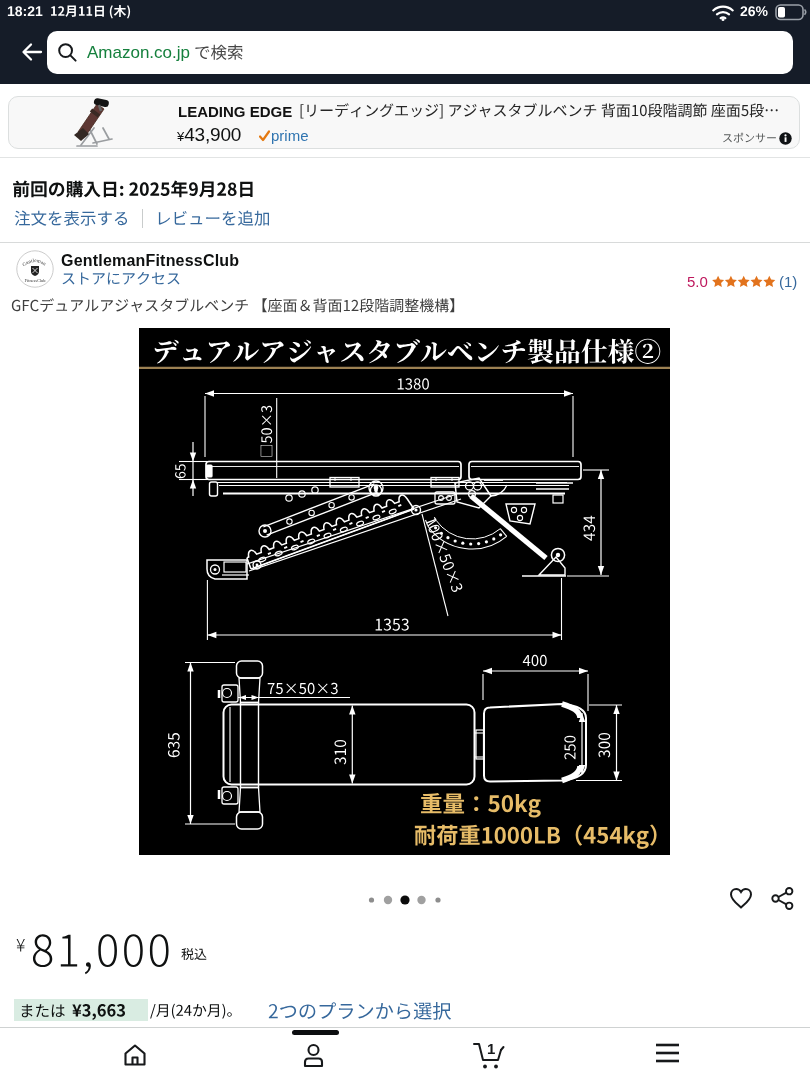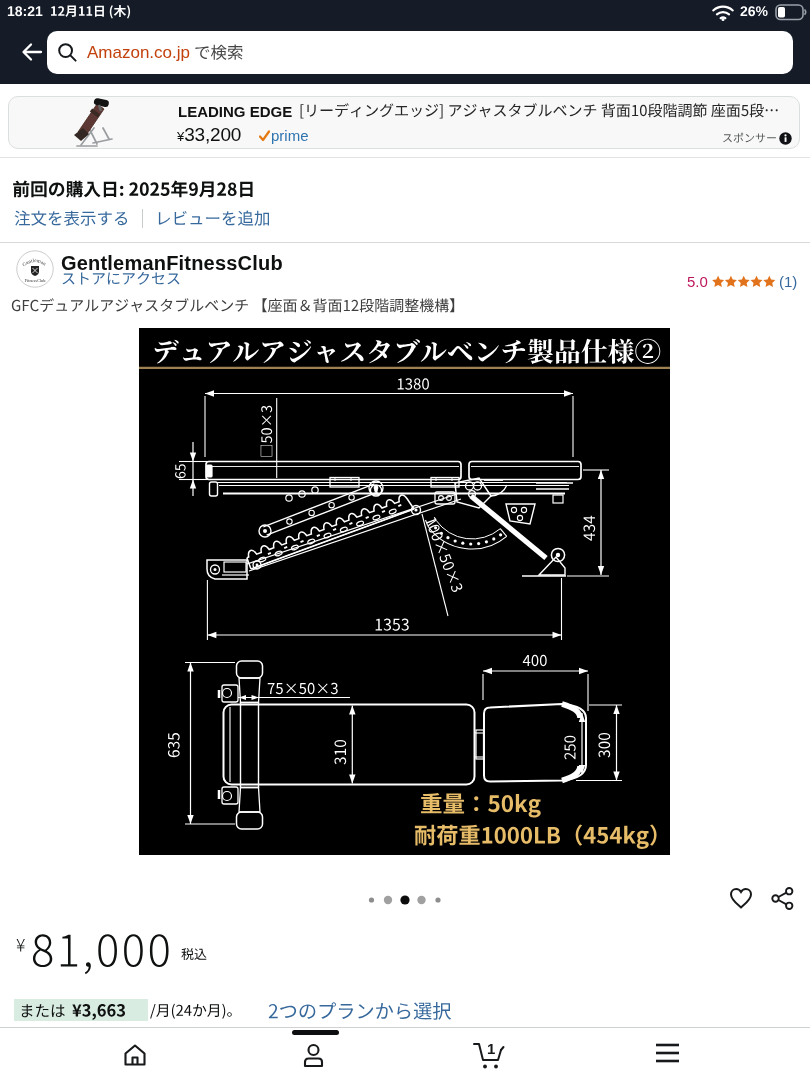--- a/index.html
+++ b/index.html
@@ -61,21 +61,21 @@
     </g>
   </svg>
 
 <div class="abs" style="left:47px;top:31px;width:746px;height:43px;background:#fff;border-radius:10px"></div>
 
 <svg class="abs" style="left:57px;top:42px" width="21" height="21" viewBox="0 0 21 21">
 <circle cx="8.6" cy="8.6" r="6.4" fill="none" stroke="#16191c" stroke-width="2"></circle>
 <line x1="13.4" y1="13.4" x2="18.6" y2="18.6" stroke="#16191c" stroke-width="2" stroke-linecap="round"></line>
   </svg>
 
-<div class="abs" style="left:87px;top:43px;color:#c2410c;font-size:17px">Amazon.co.jp <span id="kns"></span></div>
+<div class="abs" style="left:87px;top:43px;color:#15803d;font-size:17px">Amazon.co.jp <span id="kns"></span></div>
 <svg style="position:absolute;left:194px;top:42.0px" width="49.5" height="20.6" viewBox="0 -1000 3000 1250">
     <g fill="#454545" transform="scale(1,-1)">
       <path transform="translate(0,0)" d="M79 658 88 571C196 594 451 618 558 630C466 575 371 448 371 292C371 69 582 -30 767 -37L796 46C633 52 451 114 451 309C451 428 538 580 680 626C731 641 819 642 876 642V722C809 719 715 713 606 704C422 689 233 670 168 663C149 661 117 659 79 658ZM732 519 681 497C711 456 740 404 763 356L814 380C793 424 755 486 732 519ZM841 561 792 538C823 496 852 447 876 398L928 423C905 467 865 528 841 561Z"></path>
       <path transform="translate(1000,0)" d="M405 447V189H607C582 106 512 28 336 -28C350 -40 371 -69 378 -85C550 -28 630 55 665 145C725 20 810 -39 928 -85C936 -62 955 -37 973 -21C856 18 775 68 717 189H916V447H691V540H852V590C881 571 910 553 939 538C949 558 964 585 979 603C874 648 761 739 690 838H621C571 753 475 663 372 609V626H263V840H193V626H52V555H187C156 418 93 260 30 175C43 158 60 129 69 110C115 174 159 278 193 387V-79H263V393C293 343 328 281 343 248L385 307C368 333 290 446 263 479V555H372V562L386 535C415 550 443 568 470 587V540H622V447ZM659 772C701 714 765 654 833 604H494C562 655 621 716 659 772ZM472 387H622V302C622 285 621 267 620 250H472ZM691 387H847V250H689C690 267 691 283 691 300Z"></path>
       <path transform="translate(2000,0)" d="M631 98C719 52 828 -18 879 -67L941 -22C884 28 775 95 689 137ZM290 138C230 79 134 20 44 -17C62 -29 91 -55 104 -69C190 -27 293 42 361 111ZM74 590V401H145V524H408C372 486 321 441 277 406L225 433L175 390C239 357 315 310 365 271L296 228L66 227L70 157L461 166V-82H535V168L821 177C844 158 865 140 881 124L933 170C878 223 767 300 679 351L629 312C666 290 707 262 745 234L411 230C512 293 621 371 708 441L639 478C584 427 506 367 426 312C400 332 367 354 332 375C384 412 444 462 493 509L462 524H857V401H930V590H535V686H922V752H535V841H460V752H76V686H460V590Z"></path>
     </g>
   </svg>
 
 <div class="abs" style="left:8px;top:96px;width:792px;height:53px;background:#f8f8f8;border:1px solid #dcdfdf;border-radius:10px;box-sizing:border-box"></div>
 
@@ -127,21 +127,21 @@
       <path transform="translate(25234,0)" d="M79 537V478H336V537ZM86 805V745H334V805ZM79 404V344H336V404ZM38 674V611H362V674ZM636 713V627H533V568H636V473H524V414H818V473H697V568H804V627H697V713ZM413 798V439C413 291 406 94 328 -45C344 -53 375 -74 387 -86C470 61 481 283 481 439V733H860V15C860 -1 855 -5 840 -6C824 -6 772 -7 717 -5C727 -25 737 -60 740 -79C814 -79 865 -78 892 -66C921 -53 930 -30 930 15V798ZM539 338V39H596V79H798V338ZM596 280H740V137H596ZM78 269V-69H140V-22H335V269ZM140 207H273V40H140Z"></path>
       <path transform="translate(26234,0)" d="M402 356V275H190V356ZM402 413H190V491H402ZM311 167C335 140 360 109 382 77L190 49V216H474V551H119V38L42 28L54 -39C153 -25 288 -3 420 18C435 -8 448 -32 456 -53L519 -20C492 41 431 131 369 196ZM558 551V-75H629V482H841V127C841 113 837 109 821 108C805 107 751 107 691 109C701 89 711 59 715 39C794 39 844 39 874 51C905 63 913 85 913 125V551ZM184 845C152 756 98 669 36 610C54 601 85 580 98 570C130 603 161 646 189 693H227C249 652 268 603 275 570L339 596C333 622 318 659 300 693H486V752H221C233 777 244 802 254 827ZM578 845C545 754 484 670 414 614C432 605 462 583 476 571C513 604 549 646 580 693H650C683 651 714 601 726 565L792 592C780 621 756 659 730 693H948V752H615C628 776 639 801 649 827Z"></path>
       <path transform="translate(27458,0)" d="M755 606C735 485 687 390 605 330V623H532V228H255V161H532V12H190V-54H953V12H605V161H891V228H605V326C621 315 647 293 656 282C700 317 736 361 764 414C818 367 875 312 907 276L954 327C919 367 850 427 791 475C805 513 816 554 823 598ZM352 606C333 479 287 377 201 314C217 304 246 281 257 269C302 306 339 354 366 411C407 372 448 328 471 297L516 347C490 381 438 432 392 473C405 512 415 554 422 600ZM112 734V456C112 311 105 109 27 -35C45 -43 77 -64 91 -77C173 76 186 302 186 456V664H949V734H568V840H491V734Z"></path>
       <path transform="translate(28458,0)" d="M389 334H601V221H389ZM389 395V506H601V395ZM389 160H601V43H389ZM58 774V702H444C437 661 426 614 416 576H104V-80H176V-27H820V-80H896V576H493L532 702H945V774ZM176 43V506H320V43ZM820 43H670V506H820Z"></path>
       <path transform="translate(29458,0)" d="M262 -13C385 -13 502 78 502 238C502 400 402 472 281 472C237 472 204 461 171 443L190 655H466V733H110L86 391L135 360C177 388 208 403 257 403C349 403 409 341 409 236C409 129 340 63 253 63C168 63 114 102 73 144L27 84C77 35 147 -13 262 -13Z"></path>
       <path transform="translate(30013,0)" d="M821 328C791 256 747 195 693 144C643 196 604 258 578 328ZM469 396V328H562L510 313C541 230 584 158 638 98C566 45 481 7 392 -16C406 -32 425 -62 433 -82C527 -54 615 -13 691 46C755 -10 831 -52 919 -79C930 -59 951 -29 968 -13C883 9 809 46 748 95C823 167 881 261 916 380L868 399L854 396ZM395 839C340 808 245 775 156 751L116 764V153L34 141L47 67L116 79V-79H188V92L456 141L453 210L188 165V318H427V388H188V510H418V580H188V695C282 718 384 749 459 786ZM526 798V656C526 590 514 517 423 461C438 452 465 425 475 410C577 474 596 572 596 654V732H754V556C754 499 759 483 774 470C788 458 810 453 830 453C841 453 868 453 881 453C897 453 917 456 928 462C943 469 953 479 958 496C964 512 967 557 969 596C949 602 925 614 911 626C910 585 909 554 907 540C904 528 901 520 896 517C892 515 883 514 875 514C866 514 853 514 846 514C839 514 833 515 830 517C825 521 825 532 825 551V798Z"></path>
       <path transform="translate(31013,0)" d="M167 446C130 446 101 417 101 380C101 343 130 314 167 314C204 314 233 343 233 380C233 417 204 446 167 446ZM500 446C463 446 434 417 434 380C434 343 463 314 500 314C537 314 566 343 566 380C566 417 537 446 500 446ZM833 446C796 446 767 417 767 380C767 343 796 314 833 314C870 314 899 343 899 380C899 417 870 446 833 446Z"></path>
     </g>
   </svg>
 
-<div class="abs" style="left:177px;top:124px;color:#0f1111;font-size:13px">¥<span style="font-size:19px;letter-spacing:-0.2px">33,200</span></div>
+<div class="abs" style="left:177px;top:124px;color:#0f1111;font-size:13px">¥<span style="font-size:19px;letter-spacing:-0.2px">43,900</span></div>
 
 <svg class="abs" style="left:259px;top:130px" width="11" height="12" viewBox="0 0 11 12">
     <path d="M1,6.5 L4,10 L10,1.5" fill="none" stroke="#e47911" stroke-width="2.2" stroke-linecap="round" stroke-linejoin="round"></path>
   </svg>
 <div class="abs" style="left:271px;top:127px;font-size:15px;font-weight:normal;color:#2f74b0">prime</div>
 
 <svg style="position:absolute;left:722px;top:131.0px" width="55.0" height="13.8" viewBox="0 -1000 5000 1250">
     <g fill="#565959" transform="scale(1,-1)">
       <path transform="translate(0,0)" d="M800 669 749 708C733 703 707 700 674 700C637 700 328 700 288 700C258 700 201 704 187 706V615C198 616 253 620 288 620C323 620 642 620 678 620C653 537 580 419 512 342C409 227 261 108 100 45L164 -22C312 45 447 155 554 270C656 179 762 62 829 -27L899 33C834 112 712 242 607 332C678 422 741 539 775 625C781 639 794 661 800 669Z"></path>
       <path transform="translate(1000,0)" d="M755 739C755 774 783 803 818 803C854 803 883 774 883 739C883 703 854 675 818 675C783 675 755 703 755 739ZM709 739C709 678 758 630 818 630C879 630 928 678 928 739C928 799 879 849 818 849C758 849 709 799 709 739ZM322 367 252 401C213 320 127 201 61 139L130 93C186 154 280 281 322 367ZM740 400 672 364C725 301 800 176 839 98L913 139C873 211 793 336 740 400ZM92 602V518C119 520 147 521 177 521H455V514C455 466 455 125 455 70C454 44 443 32 416 32C390 32 344 36 301 44L308 -36C348 -40 408 -43 450 -43C510 -43 536 -16 536 37C536 108 536 432 536 514V521H801C825 521 855 521 882 519V602C857 599 824 597 800 597H536V699C536 721 539 757 542 771H448C452 756 455 722 455 700V597H177C145 597 120 599 92 602Z"></path>
@@ -211,21 +211,21 @@
 
 <svg class="abs" style="left:16px;top:250px" width="38" height="38" viewBox="0 0 38 38">
 <circle cx="19" cy="19" r="18.2" fill="#fff" stroke="#cccccc" stroke-width="1"></circle>
 <path id="arc1" d="M8,17 Q19,7 30,17" fill="none"></path>
 <text font-family="Liberation Serif,serif" font-size="5.2" fill="#333"><textPath href="#arc1">Gentleman</textPath></text>
 <path d="M15,16 L23,16 L23,21.5 Q23,24.5 19,26 Q15,24.5 15,21.5 Z" fill="#222"></path>
 <path d="M16.5,18 L21.5,23 M21.5,18 L16.5,23" stroke="#fff" stroke-width="0.8"></path>
 <text x="19" y="31.5" text-anchor="middle" font-family="Liberation Serif,serif" font-size="4.4" fill="#333">FitnessClub</text>
 </svg>
 
-<div class="abs" style="left:61px;top:252px;color:#0f1111;font-size:20px;font-weight:bold;letter-spacing:0.2px">GentlemanFitnessClub</div>
+<div class="abs" style="left:61px;top:252px;color:#0f1111;font-size:16px;font-weight:bold;letter-spacing:0.2px">GentlemanFitnessClub</div>
 
 <svg style="position:absolute;left:61px;top:269.0px" width="120.0" height="18.8" viewBox="0 -1000 8000 1250">
     <g fill="#36689c" transform="scale(1,-1)">
       <path transform="translate(0,0)" d="M800 669 749 708C733 703 707 700 674 700C637 700 328 700 288 700C258 700 201 704 187 706V615C198 616 253 620 288 620C323 620 642 620 678 620C653 537 580 419 512 342C409 227 261 108 100 45L164 -22C312 45 447 155 554 270C656 179 762 62 829 -27L899 33C834 112 712 242 607 332C678 422 741 539 775 625C781 639 794 661 800 669Z"></path>
       <path transform="translate(1000,0)" d="M337 88C337 51 335 2 330 -30H427C423 3 421 57 421 88L420 418C531 383 704 316 813 257L847 342C742 395 552 467 420 507V670C420 700 424 743 427 774H329C335 743 337 698 337 670C337 586 337 144 337 88Z"></path>
       <path transform="translate(2000,0)" d="M931 676 882 723C867 720 831 717 812 717C752 717 286 717 238 717C201 717 159 721 124 726V635C163 639 201 641 238 641C285 641 738 641 808 641C775 579 681 470 589 417L655 364C769 443 864 572 904 640C911 651 924 666 931 676ZM532 544H442C445 518 446 496 446 472C446 305 424 162 269 68C241 48 207 32 179 23L253 -37C508 90 532 273 532 544Z"></path>
       <path transform="translate(3000,0)" d="M456 675V595C566 583 760 583 867 595V676C767 661 565 657 456 675ZM495 268 423 275C412 226 406 191 406 157C406 63 481 7 649 7C752 7 836 16 899 28L897 112C816 94 739 86 649 86C513 86 480 130 480 176C480 203 485 231 495 268ZM265 752 176 760C176 738 173 712 169 689C157 606 124 435 124 288C124 153 141 38 161 -33L233 -28C232 -18 231 -4 230 7C229 18 232 37 235 52C244 99 280 205 306 276L264 308C247 267 223 207 206 162C200 211 197 253 197 302C197 414 228 593 247 685C251 703 260 735 265 752Z"></path>
       <path transform="translate(4000,0)" d="M931 676 882 723C867 720 831 717 812 717C752 717 286 717 238 717C201 717 159 721 124 726V635C163 639 201 641 238 641C285 641 738 641 808 641C775 579 681 470 589 417L655 364C769 443 864 572 904 640C911 651 924 666 931 676ZM532 544H442C445 518 446 496 446 472C446 305 424 162 269 68C241 48 207 32 179 23L253 -37C508 90 532 273 532 544Z"></path>
       <path transform="translate(5000,0)" d="M537 777 444 807C438 781 423 745 413 728C370 638 271 493 99 390L168 338C277 411 361 500 421 584H760C739 493 678 364 600 272C509 166 384 75 201 21L273 -44C461 25 580 117 671 228C760 336 822 471 849 572C854 588 864 611 872 625L805 666C789 659 767 656 740 656H468L492 698C502 717 520 751 537 777Z"></path>
       <path transform="translate(6000,0)" d="M886 575 827 621C815 614 796 608 774 603C732 594 557 558 387 525V681C387 710 389 744 394 773H299C304 744 306 711 306 681V510C200 490 105 473 60 467L75 384L306 432V129C306 30 340 -18 526 -18C651 -18 751 -10 840 2L844 88C744 69 648 59 532 59C412 59 387 81 387 150V448L765 524C735 464 662 354 587 286L657 244C737 327 816 452 862 535C868 548 879 565 886 575Z"></path>

